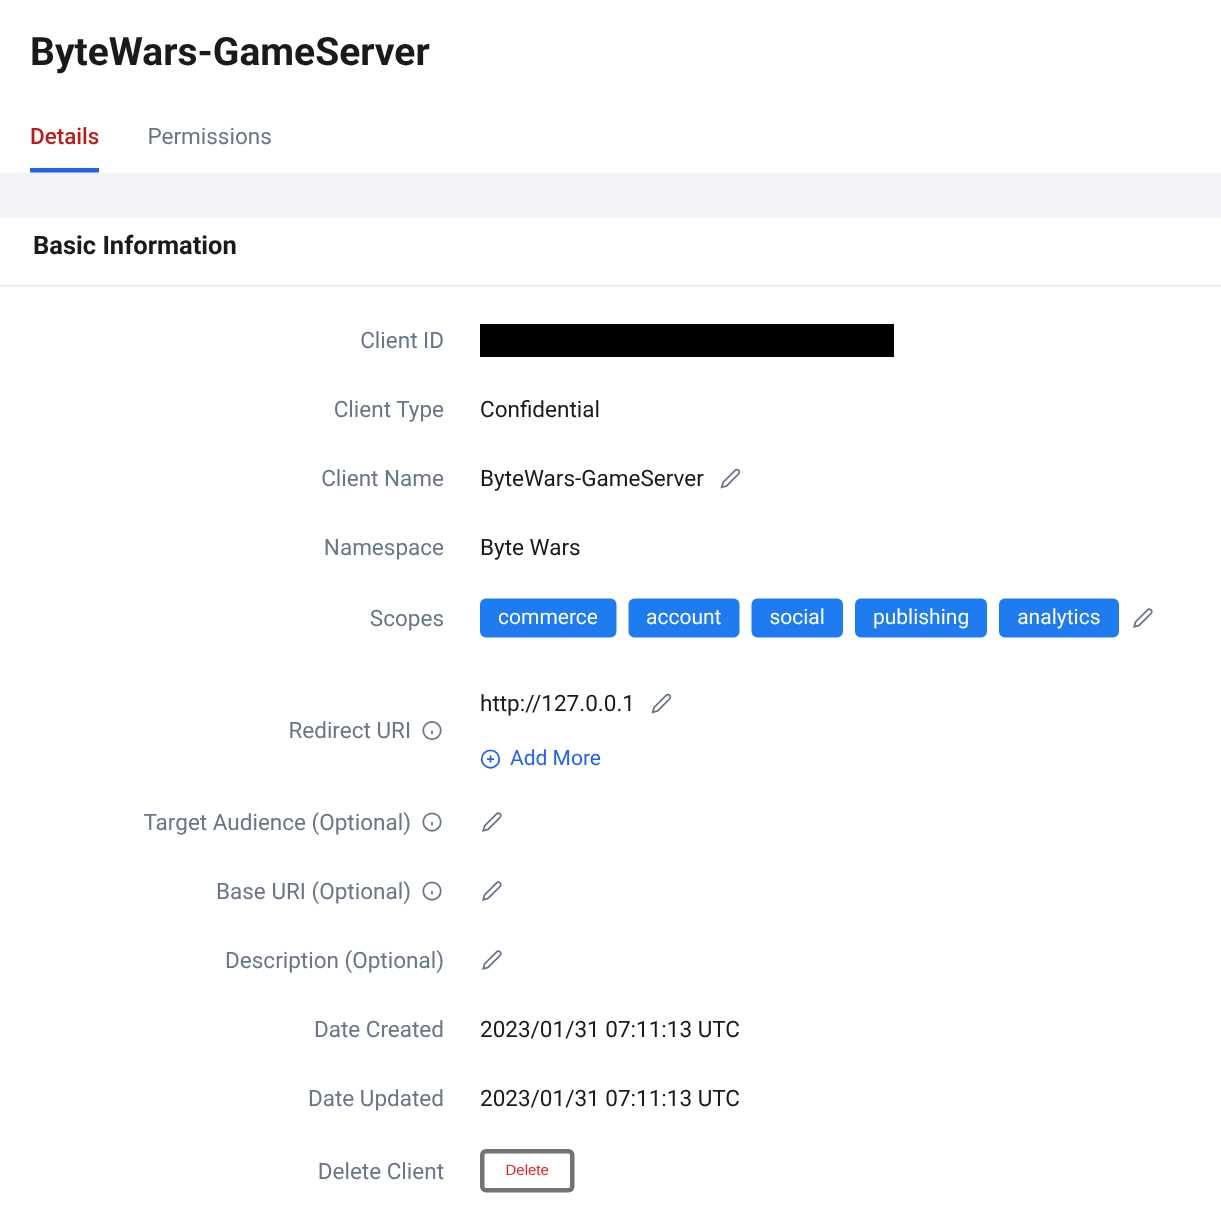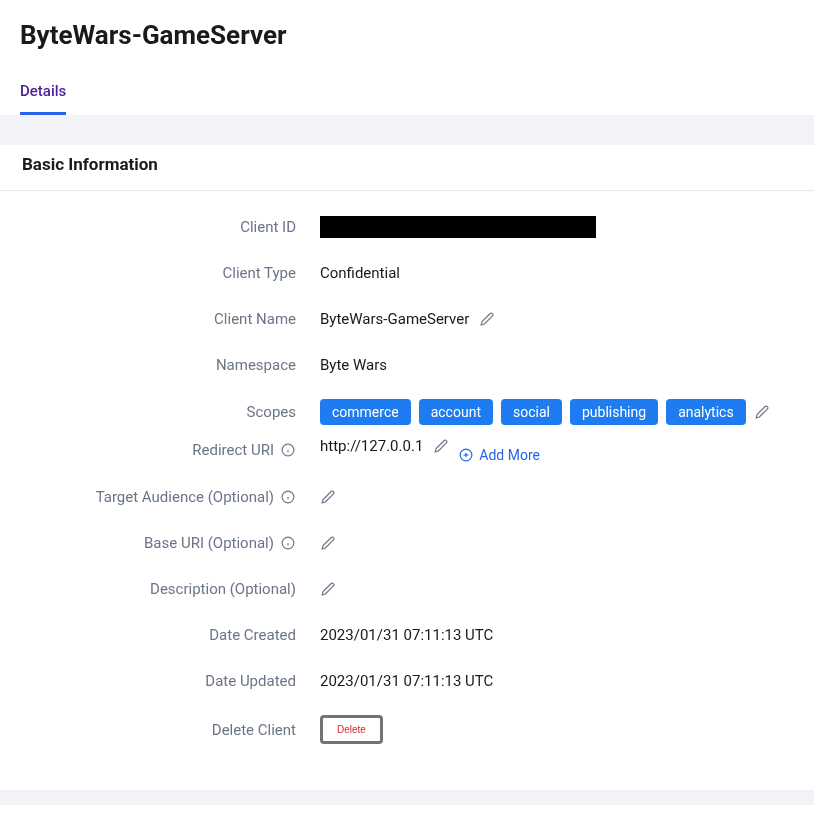--- a/index.html
+++ b/index.html
@@ -26,21 +26,21 @@
       border-bottom: none;
     }
     .tab {
       padding: 8px 0 12px 0;
       font-size: 15px;
       color: #6b7588;
       cursor: pointer;
       border-bottom: 3px solid transparent;
     }
     .tab.active {
-      color: #4c1d95;
+      color: #b91c1c;
       border-bottom: 3px solid #2563eb;
       font-weight: 500;
     }
     .content-wrap {
       background: #f1f3f7;
       padding: 0;
       height: calc(100% - 126px);
     }
     .spacer-top {
       height: 30px;
@@ -57,21 +57,21 @@
     }
     .fields {
       padding: 24px 0 24px 0;
     }
     .field-row {
       display: flex;
       align-items: center;
       margin-bottom: 22px;
       min-height: 24px;
     }
-    .field-row.scopes-row { margin-bottom: 12px; justify-content: space-between; }
+    .field-row.scopes-row { margin-bottom: 35px; justify-content: space-between; }
     .field-label {
       width: 320px;
       text-align: right;
       padding-right: 24px;
       font-size: 15px;
       color: #6b7588;
       display: flex;
       align-items: center;
       justify-content: flex-end;
       gap: 6px;
@@ -126,36 +126,37 @@
       border: 3px solid #737373;
       color: #dc2626;
       background: #fff;
       padding: 6px 14px;
       border-radius: 4px;
       font-size: 10px;
       cursor: pointer;
     }
     .redirect-block {
       display: flex;
-      flex-direction: row;
+      flex-direction: column;
       align-items: flex-start;
     }
     .redirect-line {
       display: flex;
       align-items: center;
       gap: 10px;
     }
   </style>
 </head>
 <body>
 
 <div class="page-header">
   <h1 class="page-title">ByteWars-GameServer</h1>
   <div class="tabs">
     <div class="tab active">Details</div>
+    <div class="tab">Permissions</div>
   </div>
 </div>
 
 <div class="content-wrap">
   <div class="spacer-top"></div>
   <div class="card">
     <div class="card-title">Basic Information</div>
     <div class="fields">
 
       <div class="field-row">

